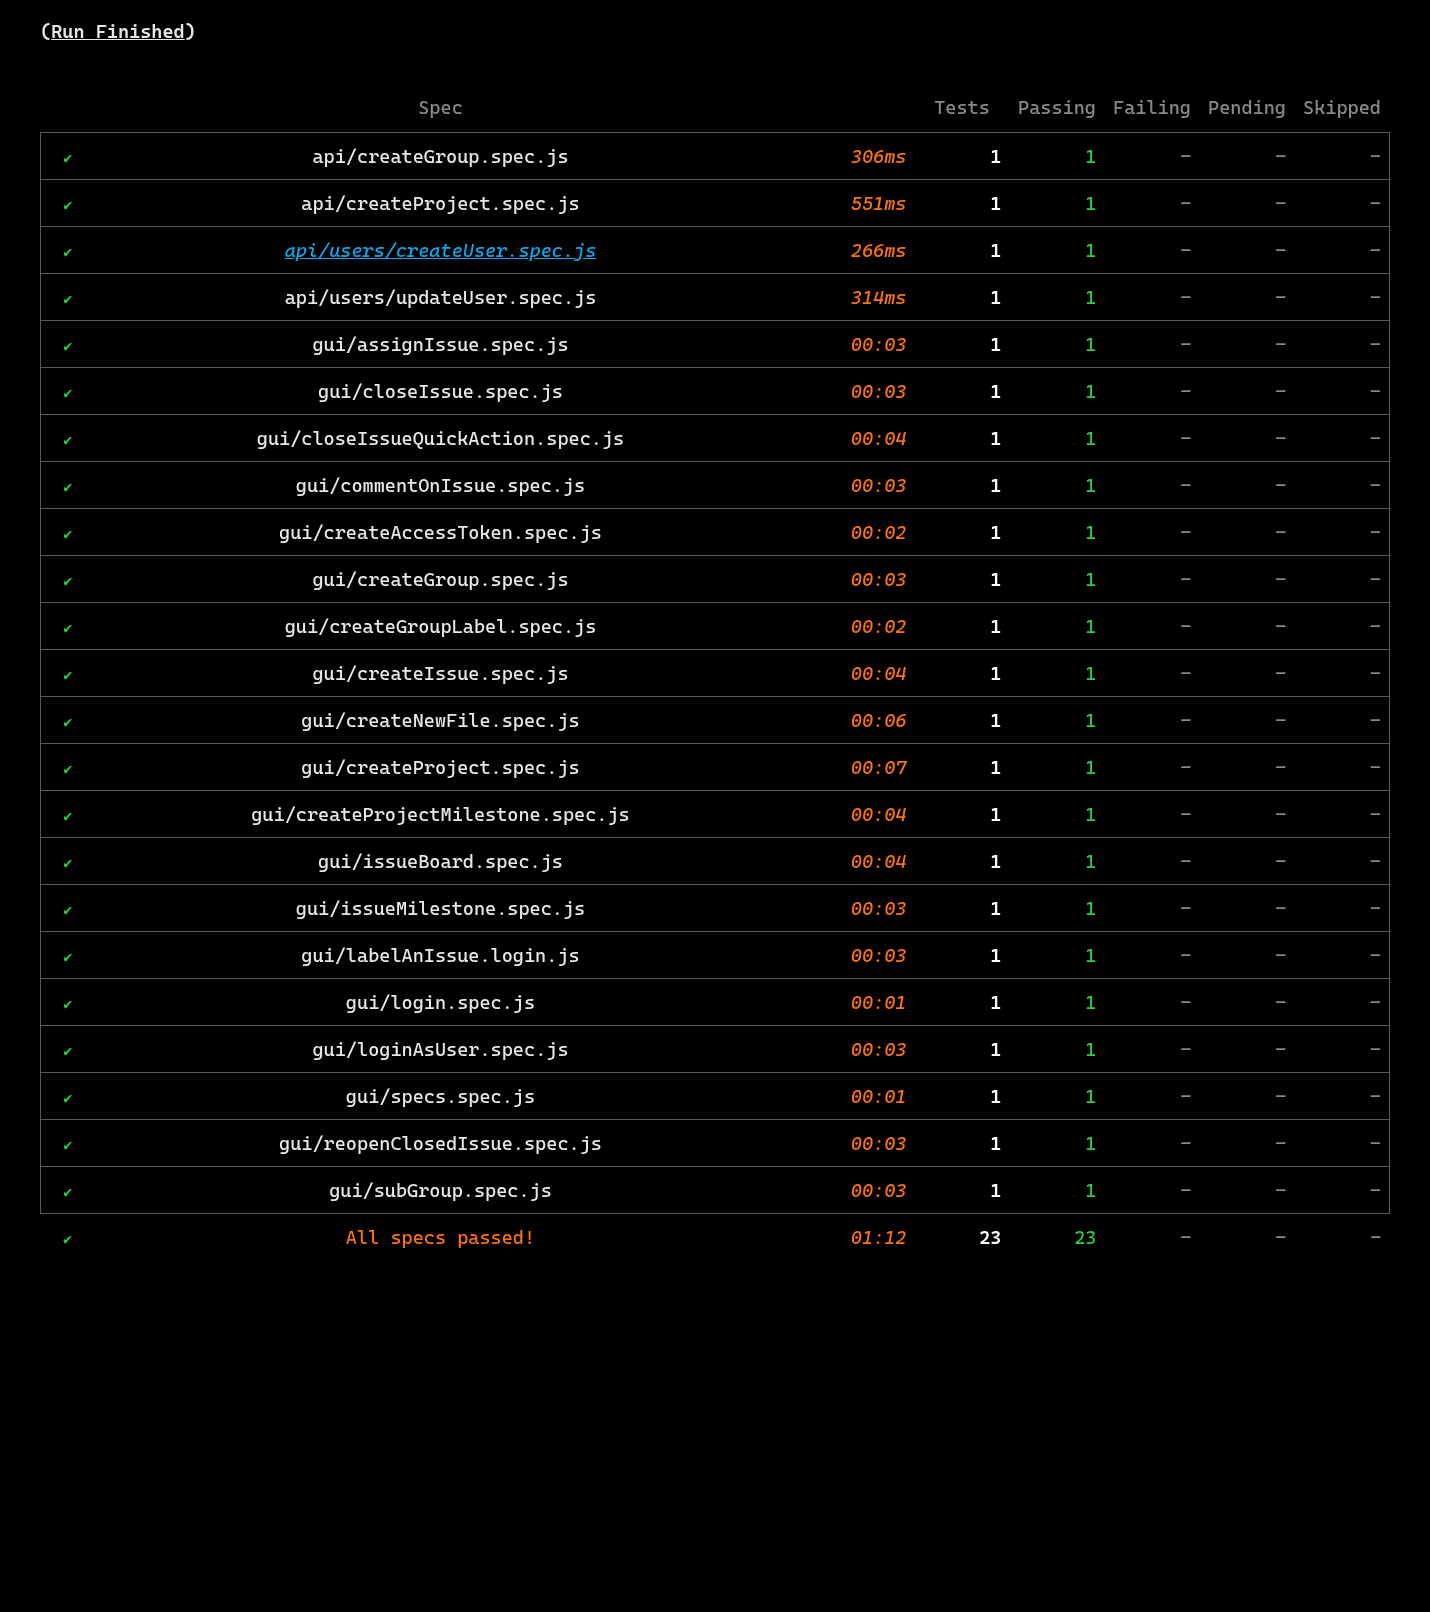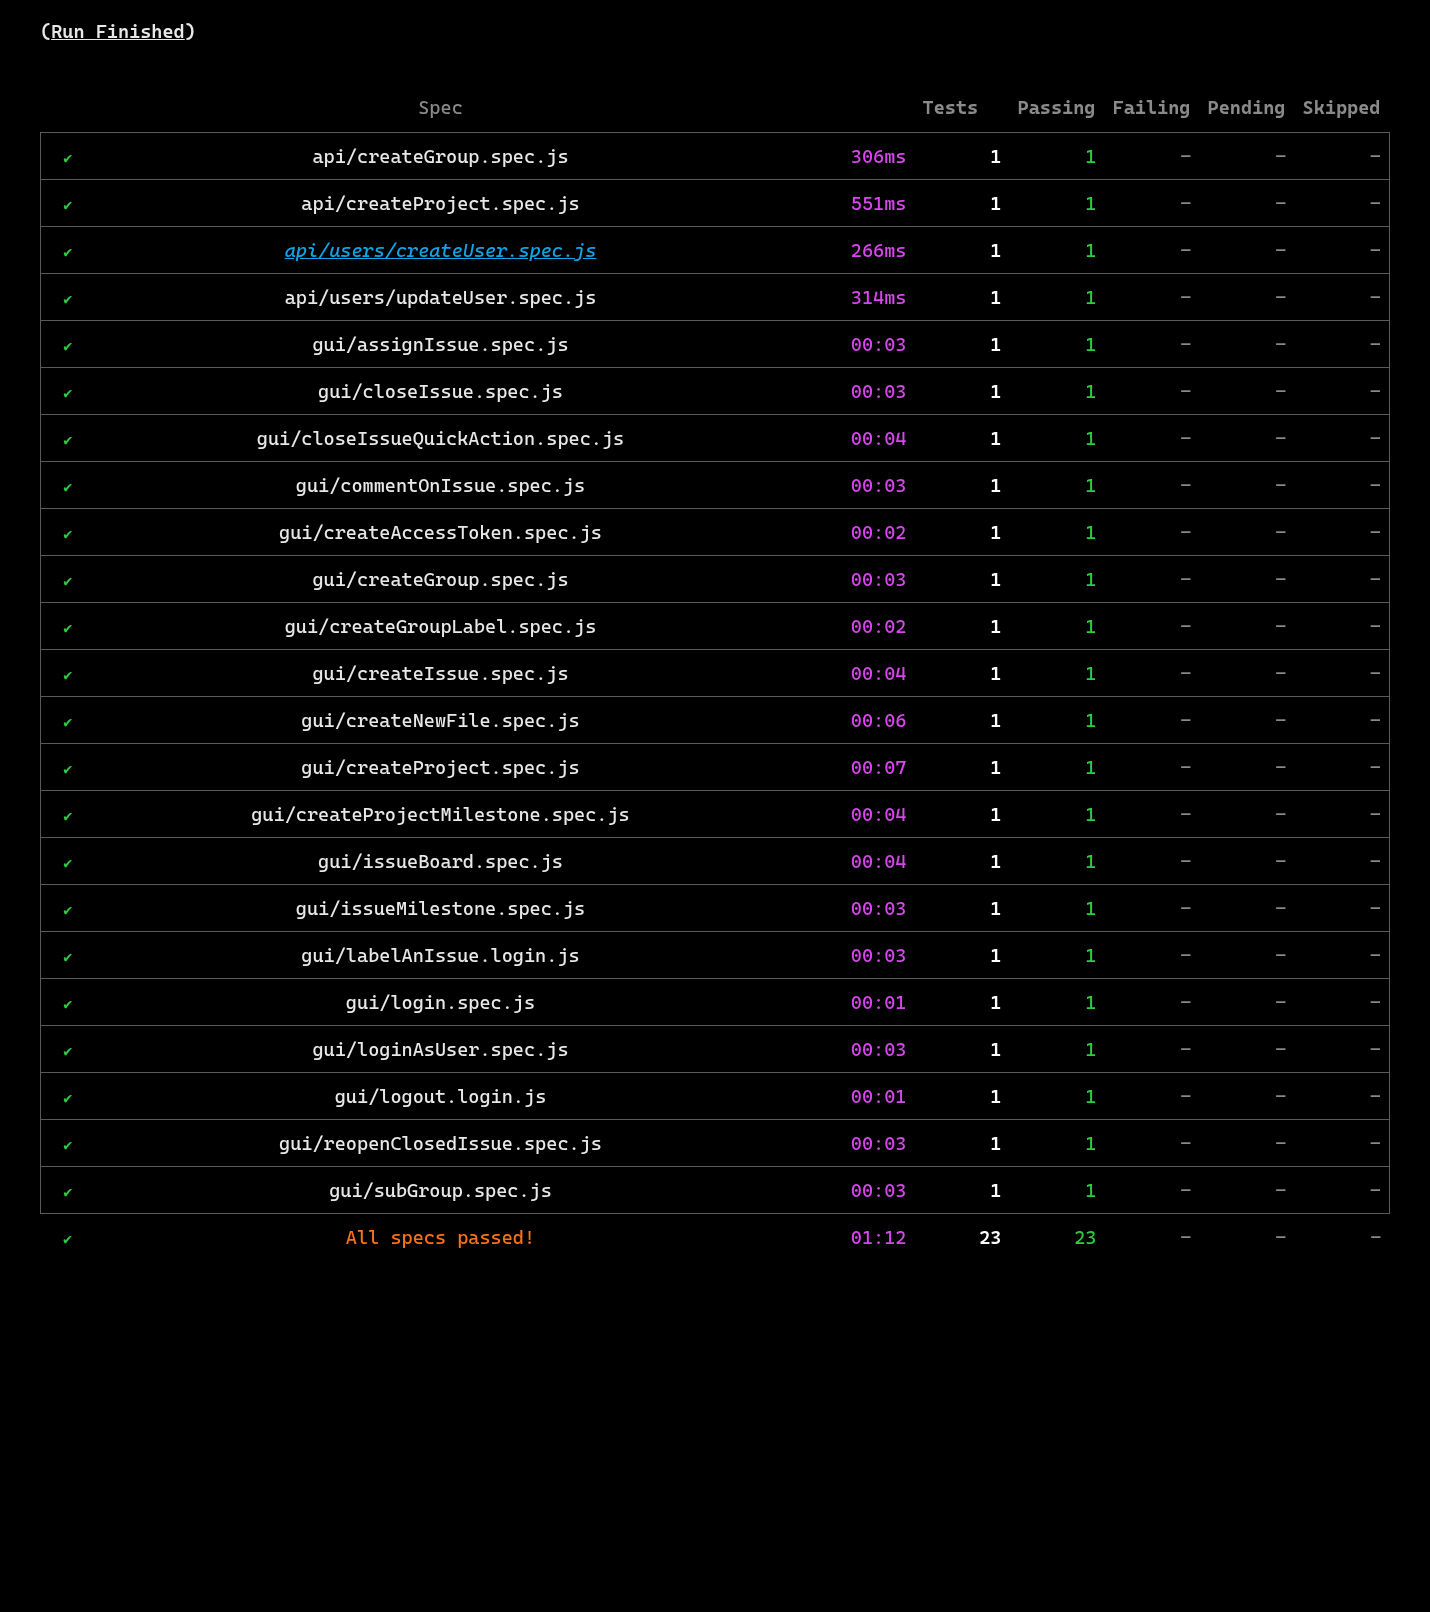--- a/index.html
+++ b/index.html
@@ -23,21 +23,21 @@
     width: 100%;
     border-collapse: collapse;
   }
   .header-row td {
     color: #8a8a8a;
     padding: 12px 8px 14px 8px;
   }
   .header-row .col-icon { width:46px; }
   .header-row .col-spec { width:auto; }
   .header-row .col-dur  { width:120px; text-align:right; }
-  .header-row .col-num  { width:95px; text-align:left;font-weight:bold; }
+  .header-row .col-num  { width:95px; text-align:center; }
 
   .data-row td {
     border: 1px solid #5a5a5a;
     border-left: none;
     border-right: none;
     padding: 12px 8px;
     vertical-align: middle;
   }
   .data-row td:first-child { border-left: 1px solid #5a5a5a; }
   .data-row td:last-child  { border-right: 1px solid #5a5a5a; }
@@ -46,21 +46,21 @@
     padding: 12px 8px;
     vertical-align: middle;
   }
 
   .col-icon { text-align:center; padding-left:14px !important; padding-right:6px !important; }
   .col-spec { text-align:center; }
   .col-dur  { text-align:right; color:#8a8a8a; }
   .col-num  { text-align:right; }
   .green    { color:#2ecc40; }
   .white    { color:#ffffff; font-weight:600; }
-  .dim      { color:#d946ef; }
+  .dim      { color:#f97316;font-style:italic; }
   .dash     { color:#8a8a8a; }
 
   .spec-link { color:#0ea5e9; text-decoration:underline;font-style:italic; }
   .spec-text { color:#e8e8e8; }
   .spec-green { color:#f97316; }
 
   .check {
     color:#2ecc40;
     font-weight: bold;
     font-size: 15px;
@@ -283,21 +283,21 @@
         <td class="col-spec"><span class="spec-text">gui/loginAsUser.spec.js</span></td>
         <td class="col-dur dim">00:03</td>
         <td class="col-num white">1</td>
         <td class="col-num green">1</td>
         <td class="col-num dash">-</td>
         <td class="col-num dash">-</td>
         <td class="col-num dash">-</td>
       </tr>
       <tr class="data-row">
         <td class="col-icon"><span class="check">✔</span></td>
-        <td class="col-spec"><span class="spec-text">gui/logout.login.js</span></td>
+        <td class="col-spec"><span class="spec-text">gui/specs.spec.js</span></td>
         <td class="col-dur dim">00:01</td>
         <td class="col-num white">1</td>
         <td class="col-num green">1</td>
         <td class="col-num dash">-</td>
         <td class="col-num dash">-</td>
         <td class="col-num dash">-</td>
       </tr>
       <tr class="data-row">
         <td class="col-icon"><span class="check">✔</span></td>
         <td class="col-spec"><span class="spec-text">gui/reopenClosedIssue.spec.js</span></td>

